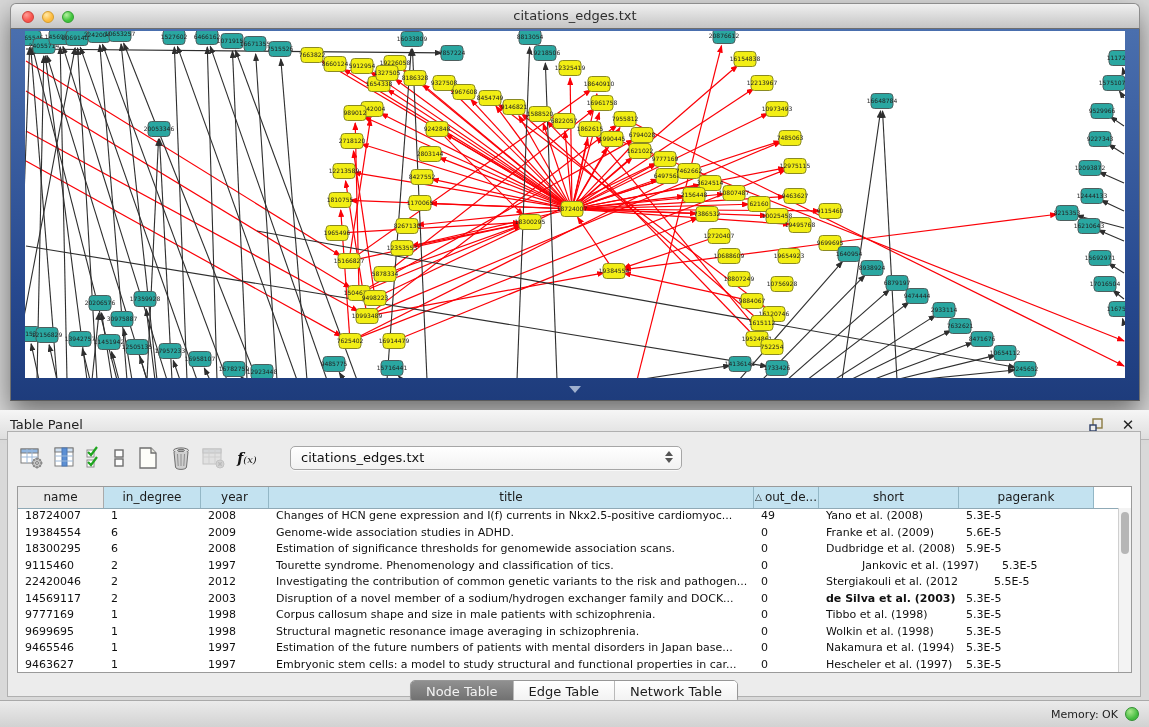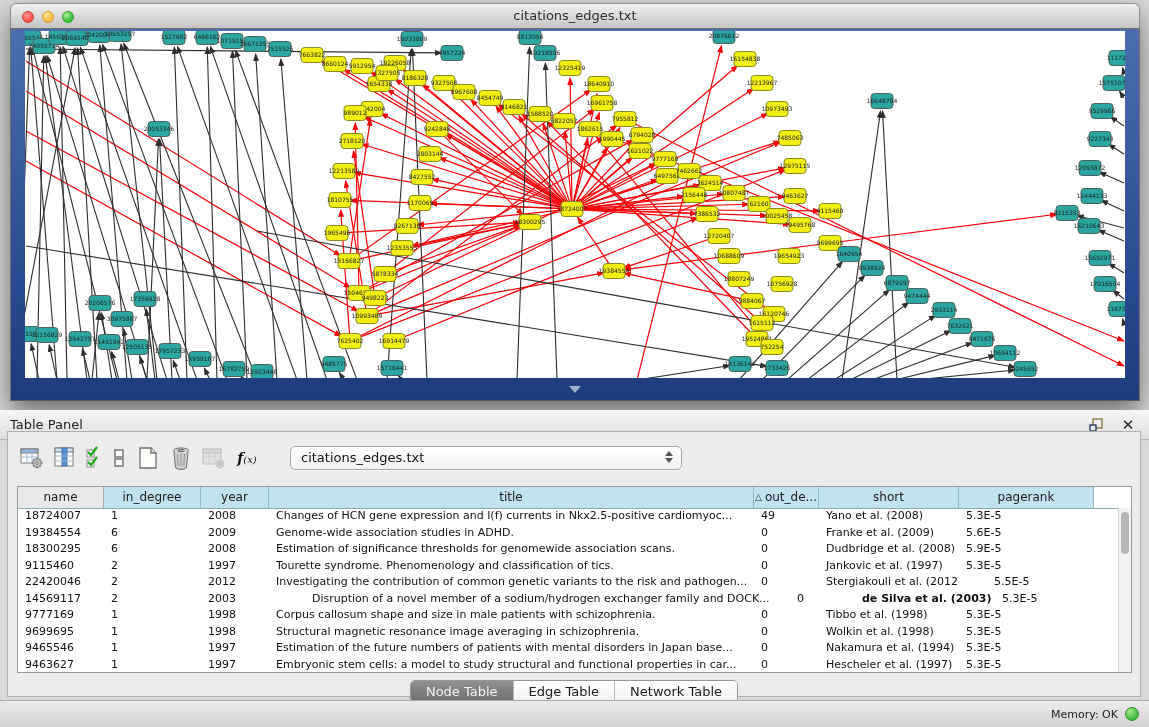--- a/index.html
+++ b/index.html
@@ -934,37 +934,37 @@
           <div class="td" style="width: 65px;">0</div>
           <div class="td" style="width: 140px;">Dudbridge et al. (2008)</div>
           <div class="td" style="width: 135px;">5.9E-5</div>
         </div>
         <div class="tr">
           <div class="td" style="width: 86px;">9115460</div>
           <div class="td" style="width: 97px;">2</div>
           <div class="td" style="width: 68px;">1997</div>
           <div class="td" style="width: 485px;">Tourette syndrome. Phenomenology and classification of tics.</div>
           <div class="td" style="width: 65px;">0</div>
-          <div class="td" style="width: 140px;">Jankovic et al. (1997)</div>
+          <div class="td" style="width: 140px; margin-left: 36px;">Jankovic et al. (1997)</div>
           <div class="td" style="width: 135px;">5.3E-5</div>
         </div>
         <div class="tr">
           <div class="td" style="width: 86px;">22420046</div>
           <div class="td" style="width: 97px;">2</div>
           <div class="td" style="width: 68px;">2012</div>
           <div class="td" style="width: 485px;">Investigating the contribution of common genetic variants to the risk and pathogen...</div>
           <div class="td" style="width: 65px;">0</div>
           <div class="td" style="width: 140px;">Stergiakouli et al. (2012)</div>
           <div class="td" style="width: 135px; margin-left: 28px;">5.5E-5</div>
         </div>
         <div class="tr">
           <div class="td" style="width: 86px;">14569117</div>
           <div class="td" style="width: 97px;">2</div>
           <div class="td" style="width: 68px;">2003</div>
-          <div class="td" style="width: 485px; margin-left: 36px;">Disruption of a novel member of a sodium/hydrogen exchanger family and DOCK...</div>
+          <div class="td" style="width: 485px;">Disruption of a novel member of a sodium/hydrogen exchanger family and DOCK...</div>
           <div class="td" style="width: 65px;">0</div>
           <div class="td" style="width: 140px; font-weight: bold;">de Silva et al. (2003)</div>
           <div class="td" style="width: 135px;">5.3E-5</div>
         </div>
         <div class="tr">
           <div class="td" style="width: 86px;">9777169</div>
           <div class="td" style="width: 97px;">1</div>
           <div class="td" style="width: 68px;">1998</div>
           <div class="td" style="width: 485px;">Corpus callosum shape and size in male patients with schizophrenia.</div>
           <div class="td" style="width: 65px;">0</div>

